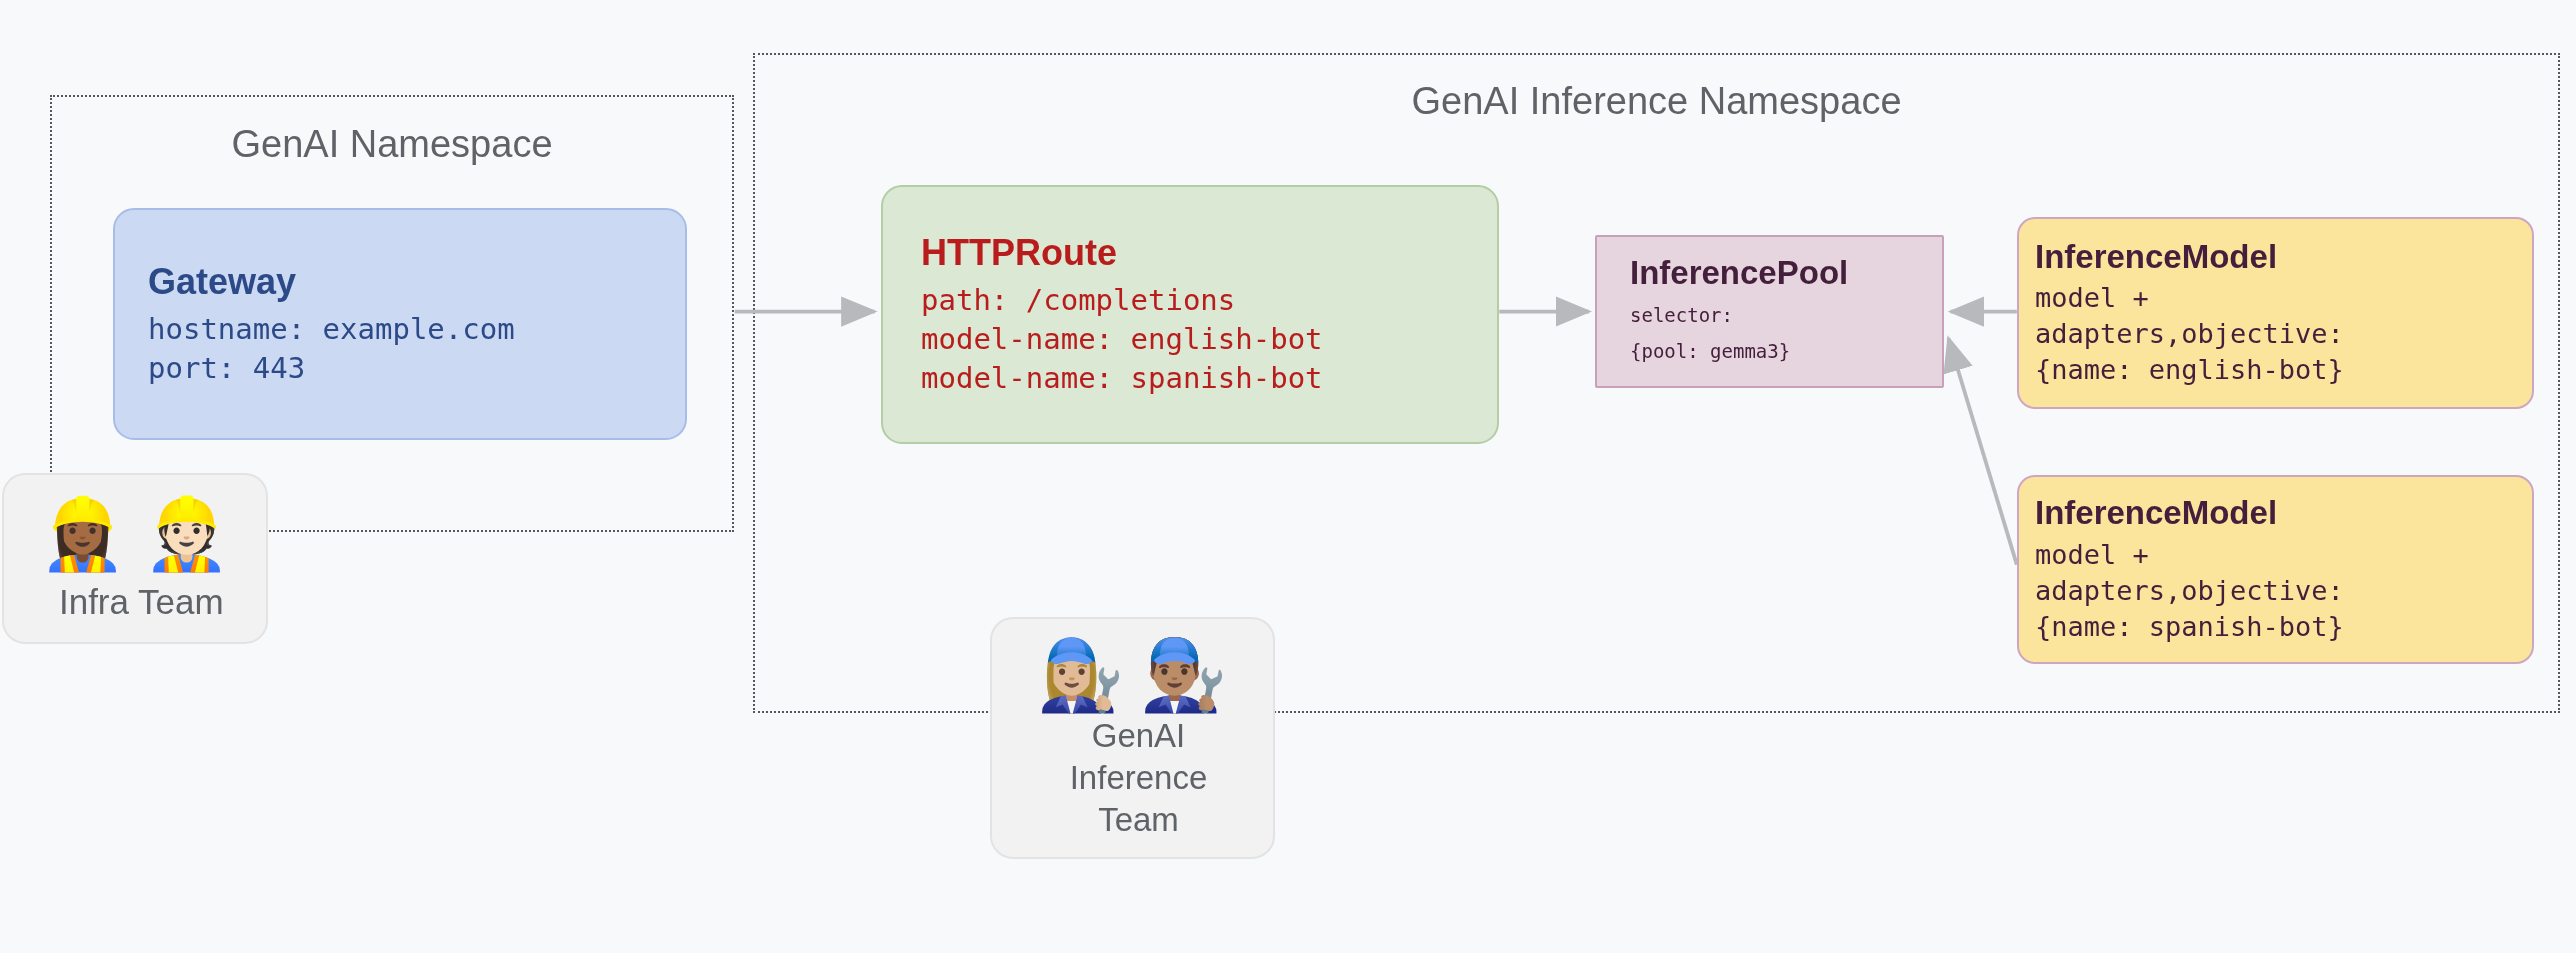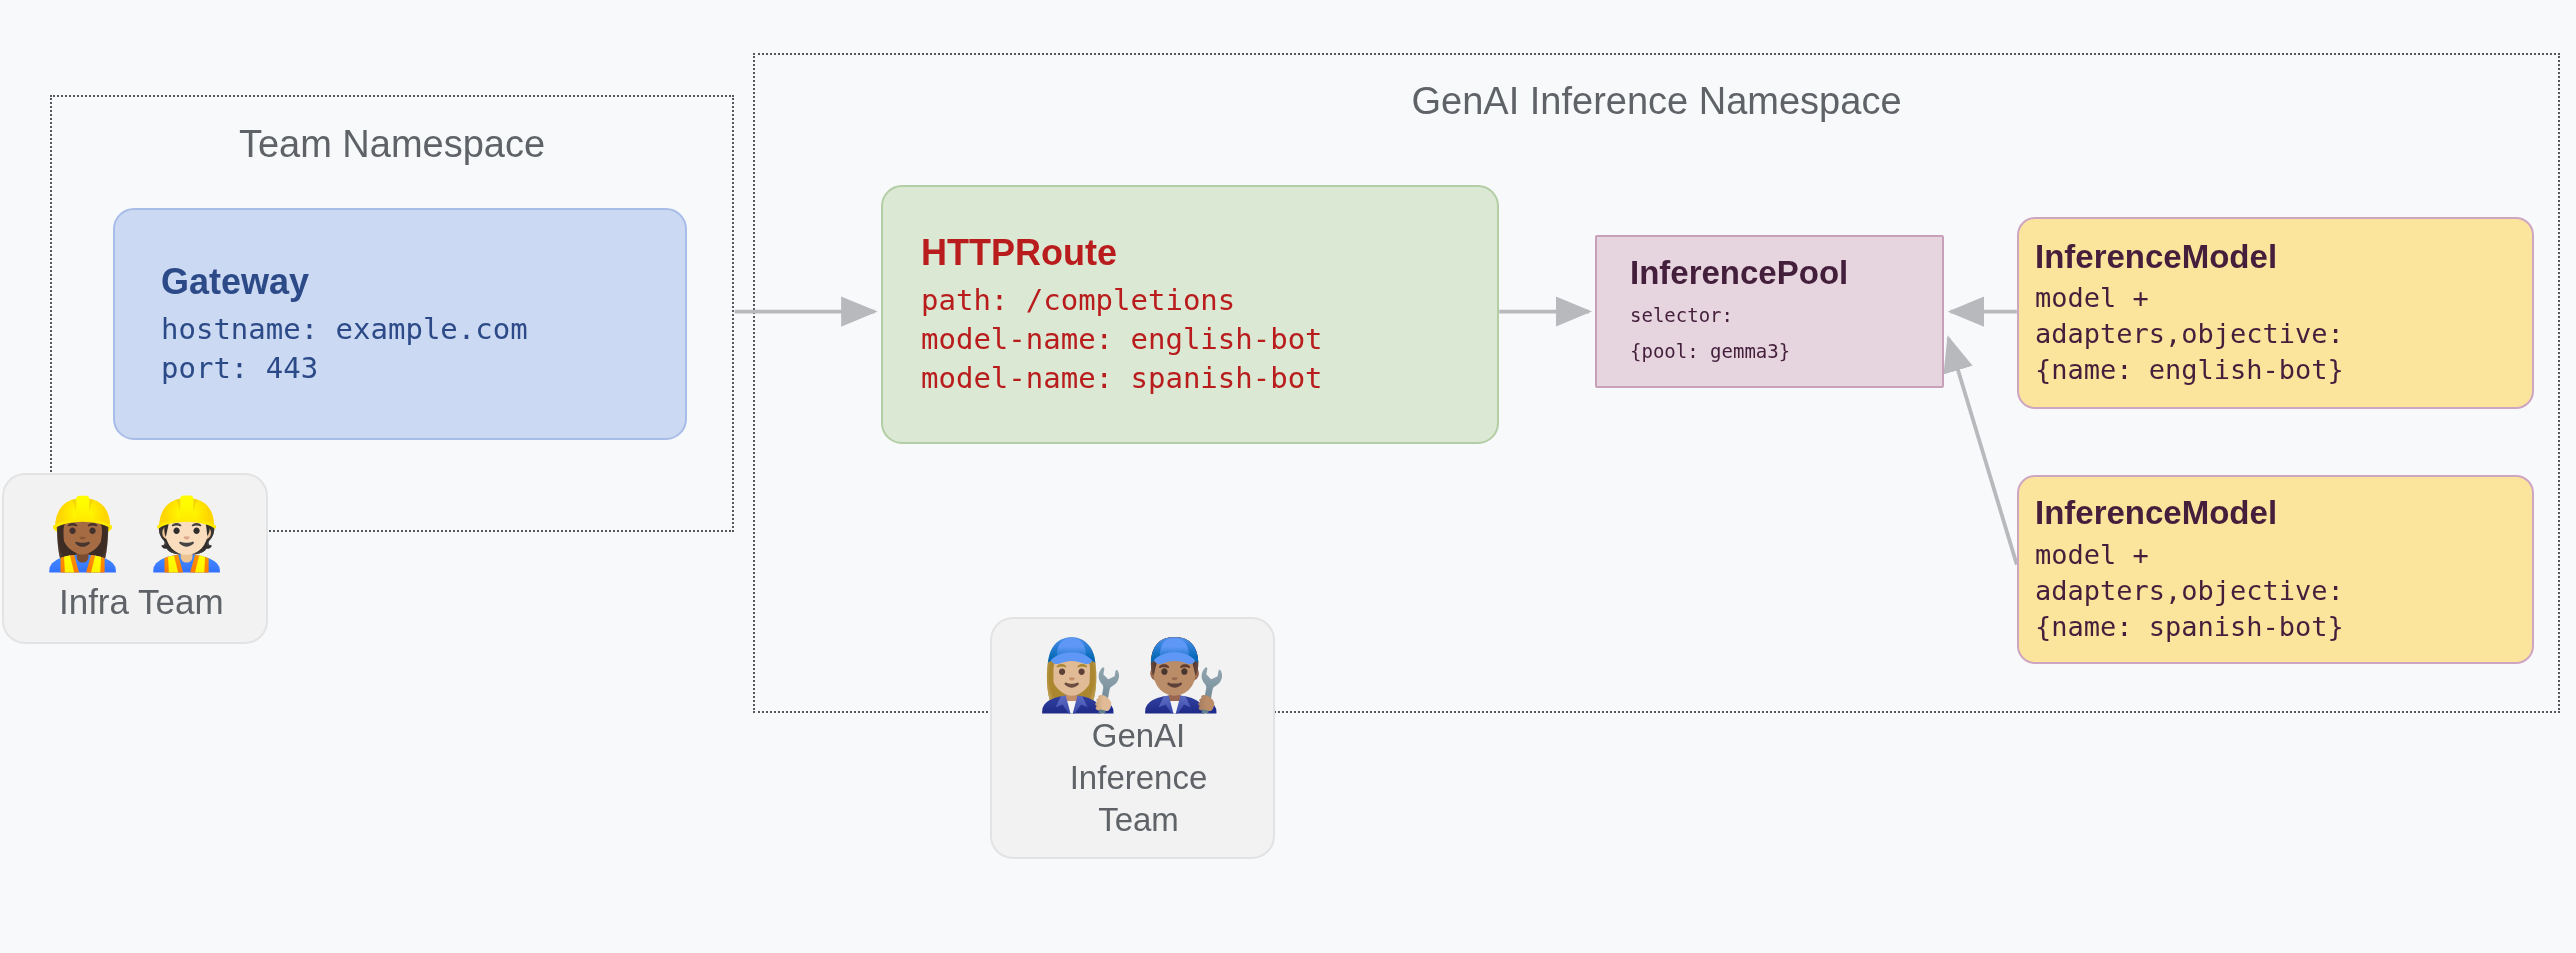--- a/index.html
+++ b/index.html
@@ -29,21 +29,21 @@
   
   .node{
     position:absolute;z-index:4;box-sizing:border-box;
     display:flex;flex-direction:column;justify-content:center;
     border:2.3px solid;border-radius:21px;
   }
   .node-title{font-weight:bold;margin-bottom:7.6px;}
   .code-line{font-family:"DejaVu Sans Mono", monospace;}
 
   #gateway{left:113px;top:208px;width:574px;height:232px;
-    background:#ccd9f3;border-color:#a7bde7;color:#2b4a87;padding-left:46px;}
+    background:#ccd9f3;border-color:#a7bde7;color:#2b4a87;padding-left:33px;}
   #gateway .node-title{font-size:36px;line-height:43px;}
   #gateway .code-line{font-size:29px;line-height:39px;}
 
   #httproute{left:881px;top:185px;width:618px;height:259px;
     background:#dbe8d3;border-color:#b3cda4;color:#b91c1c;padding-left:38px;}
   #httproute .node-title{font-size:36px;line-height:43px;}
   #httproute .code-line{font-size:29px;line-height:39px;}
 
   #inference-pool{left:1595px;top:235px;width:349px;height:153px;
     background:#e6d4de;border-color:#c9a0ba;color:#441f3c;padding-left:33px;border-radius:2px;}
@@ -76,21 +76,21 @@
   #team-infra .team-label{margin-top:6px;}
 </style>
 </head>
 <body>
 
 <div class="canvas">
 
   <div class="ns ns-infra"></div>
   <div class="ns ns-genai"></div>
 
-  <div class="ns-title ns-title-infra">Team Namespace</div>
+  <div class="ns-title ns-title-infra">GenAI Namespace</div>
   <div class="ns-title ns-title-genai">GenAI Inference Namespace</div>
 
   <svg class="arrows" width="2576" height="953" viewBox="0 0 3388 1254">
     <defs>
       <marker id="ah" markerUnits="userSpaceOnUse" markerWidth="48" markerHeight="40" refX="44" refY="20" orient="auto">
         <path d="M0,0 L48,20 L0,40 Z" fill="#b7b9bc"></path>
       </marker>
     </defs>
     <line x1="966" y1="410" x2="1150" y2="410" stroke="#b7b9bc" stroke-width="5" marker-end="url(#ah)"></line>
     <line x1="1972" y1="410" x2="2090" y2="410" stroke="#b7b9bc" stroke-width="5" marker-end="url(#ah)"></line>

